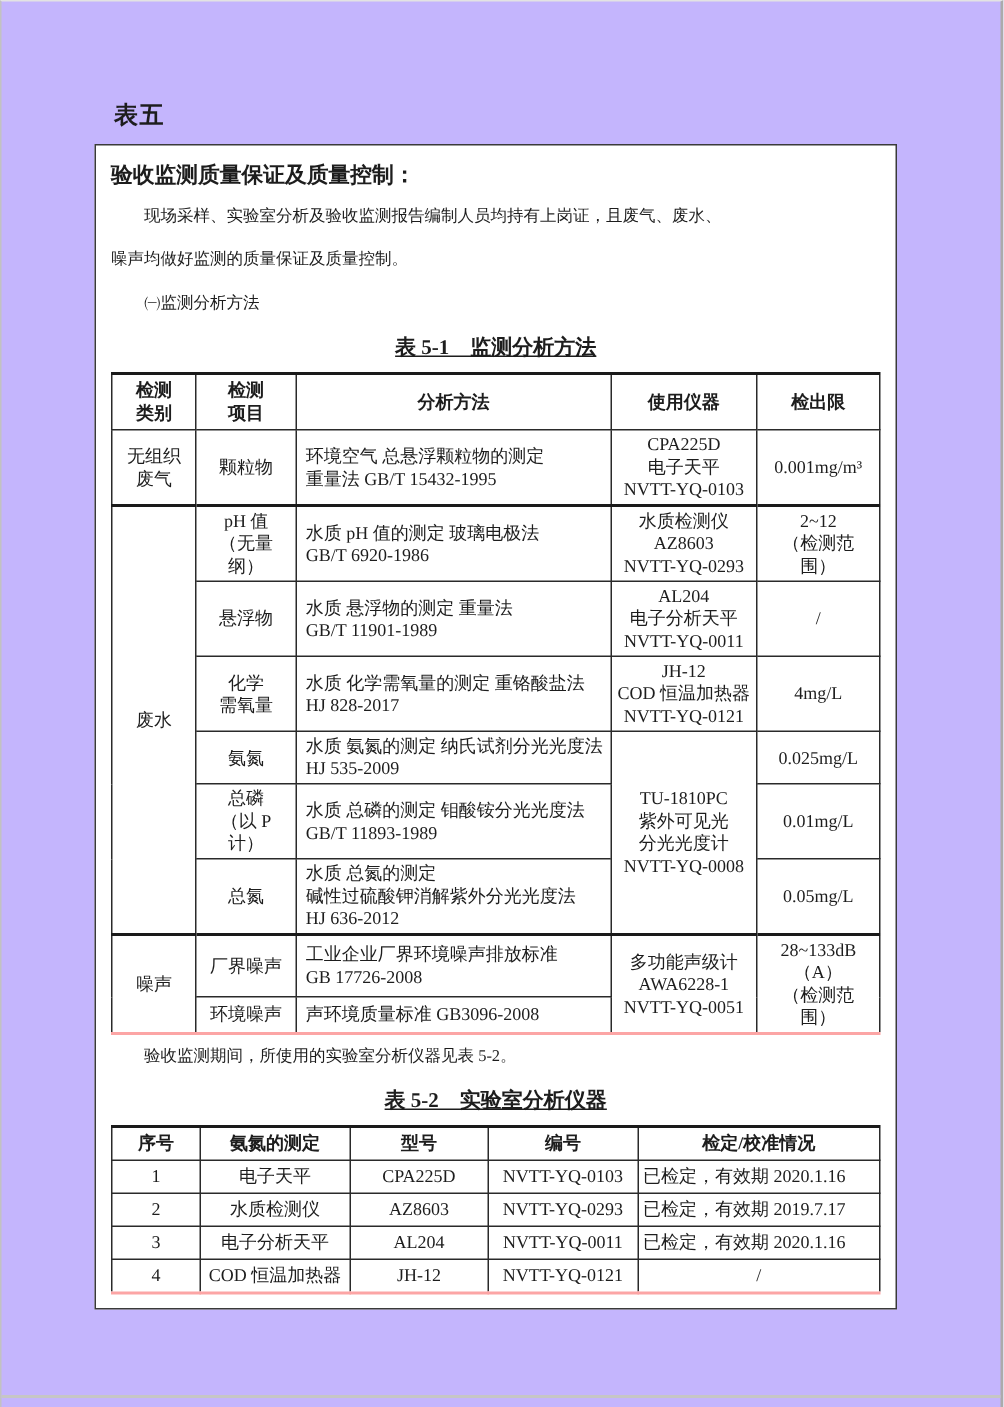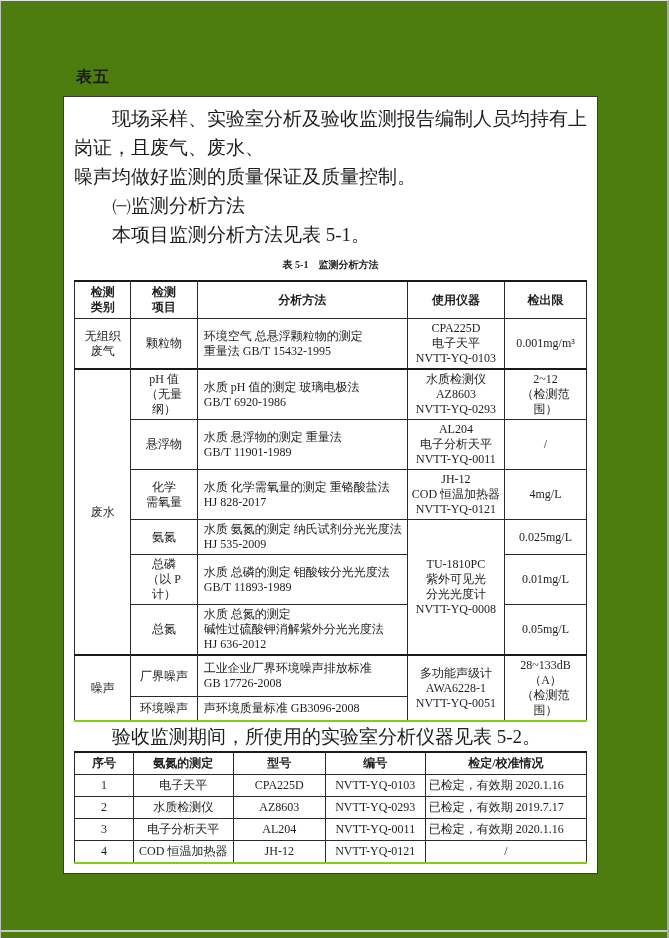--- a/index.html
+++ b/index.html
@@ -6,21 +6,21 @@
   html,body { background:#ffffff; }
   body {
     width:669px; height:938px;
     font-family:"Liberation Serif","DejaVu Serif",serif;
     color:#1d1d1d;
     position:relative;
     overflow:hidden;
   }
   .page {
     width:669px; height:938px;
-    background:#4d7c0f;
+    background:#c4b5fd;
     border-left:1px solid #c2c2c2;
     border-right:2px solid #ababab;
     border-top:1px solid #e3e3e3;
     padding:66px 72px 0 62px;
     position:relative;
   }
   .bottom-edge {
     position:absolute; left:0; right:0; top:929px; height:2px;
     background:#c6c6c6;
   }
@@ -31,31 +31,31 @@
   .box {
     width:535px;
     border:1px solid #3a3a3a;
     padding:7px 10px 9px 10px;
     background:#ffffff;
   }
   .b-head {
     font-size:14.5px; font-weight:bold; line-height:26px;
   }
   .para {
-    font-size:19px; line-height:29px; white-space:pre-line;
+    font-size:11px; line-height:29px; white-space:pre-line;
   }
   .indent-first { text-indent:2em; }
   .indent { padding-left:2em; }
   .caption {
-    text-align:center; font-weight:bold; font-size:10px;
-    margin:6px 0 5px 0; line-height:20px;
+    text-align:center; font-weight:bold; font-size:14px;
+    margin:6px 0 5px 0; line-height:20px;text-decoration:underline;
   }
   table {
     width:100%; border-collapse:collapse; table-layout:fixed;
-    border-top:2px solid #1a1a1a; border-bottom:2px solid #84cc16;
+    border-top:2px solid #1a1a1a; border-bottom:2px solid #fca5a5;
   }
   th, td {
     border:1px solid #2a2a2a;
     font-size:12px; line-height:15px;
     padding:2px 3px;
     white-space:pre-line;
     vertical-align:middle;
     text-align:center;
     font-weight:normal;
   }
@@ -66,26 +66,26 @@
 </style>
 </head>
 <body>
 
 <div class="page">
 
   <div class="doc-tag">表五</div>
 
   <div class="box">
 
+    <div class="b-head">验收监测质量保证及质量控制：</div>
 
     <p class="para indent-first">现场采样、实验室分析及验收监测报告编制人员均持有上岗证，且废气、废水、
 噪声均做好监测的质量保证及质量控制。</p>
 
     <p class="para indent">㈠监测分析方法</p>
-    <p class="para indent">本项目监测分析方法见表 5-1。</p>
 
     <div class="caption">表 5-1　监测分析方法</div>
 
     <table class="t1">
       <colgroup>
         <col style="width:11%">
           <col style="width:13%">
           <col style="width:41%">
           <col style="width:19%">
           <col style="width:16%">
@@ -184,20 +184,21 @@
         </tr>
         <tr>
           <td>环境噪声</td>
           <td class="l">声环境质量标准 GB3096-2008</td>
         </tr>
       </tbody>
     </table>
 
     <p class="para indent">验收监测期间，所使用的实验室分析仪器见表 5-2。</p>
 
+    <div class="caption">表 5-2　实验室分析仪器</div>
 
     <table class="t2">
       <colgroup>
         <col style="width:11.5%">
           <col style="width:19.5%">
           <col style="width:18%">
           <col style="width:19.5%">
           <col style="width:31.5%">
       </colgroup>
       <thead>

